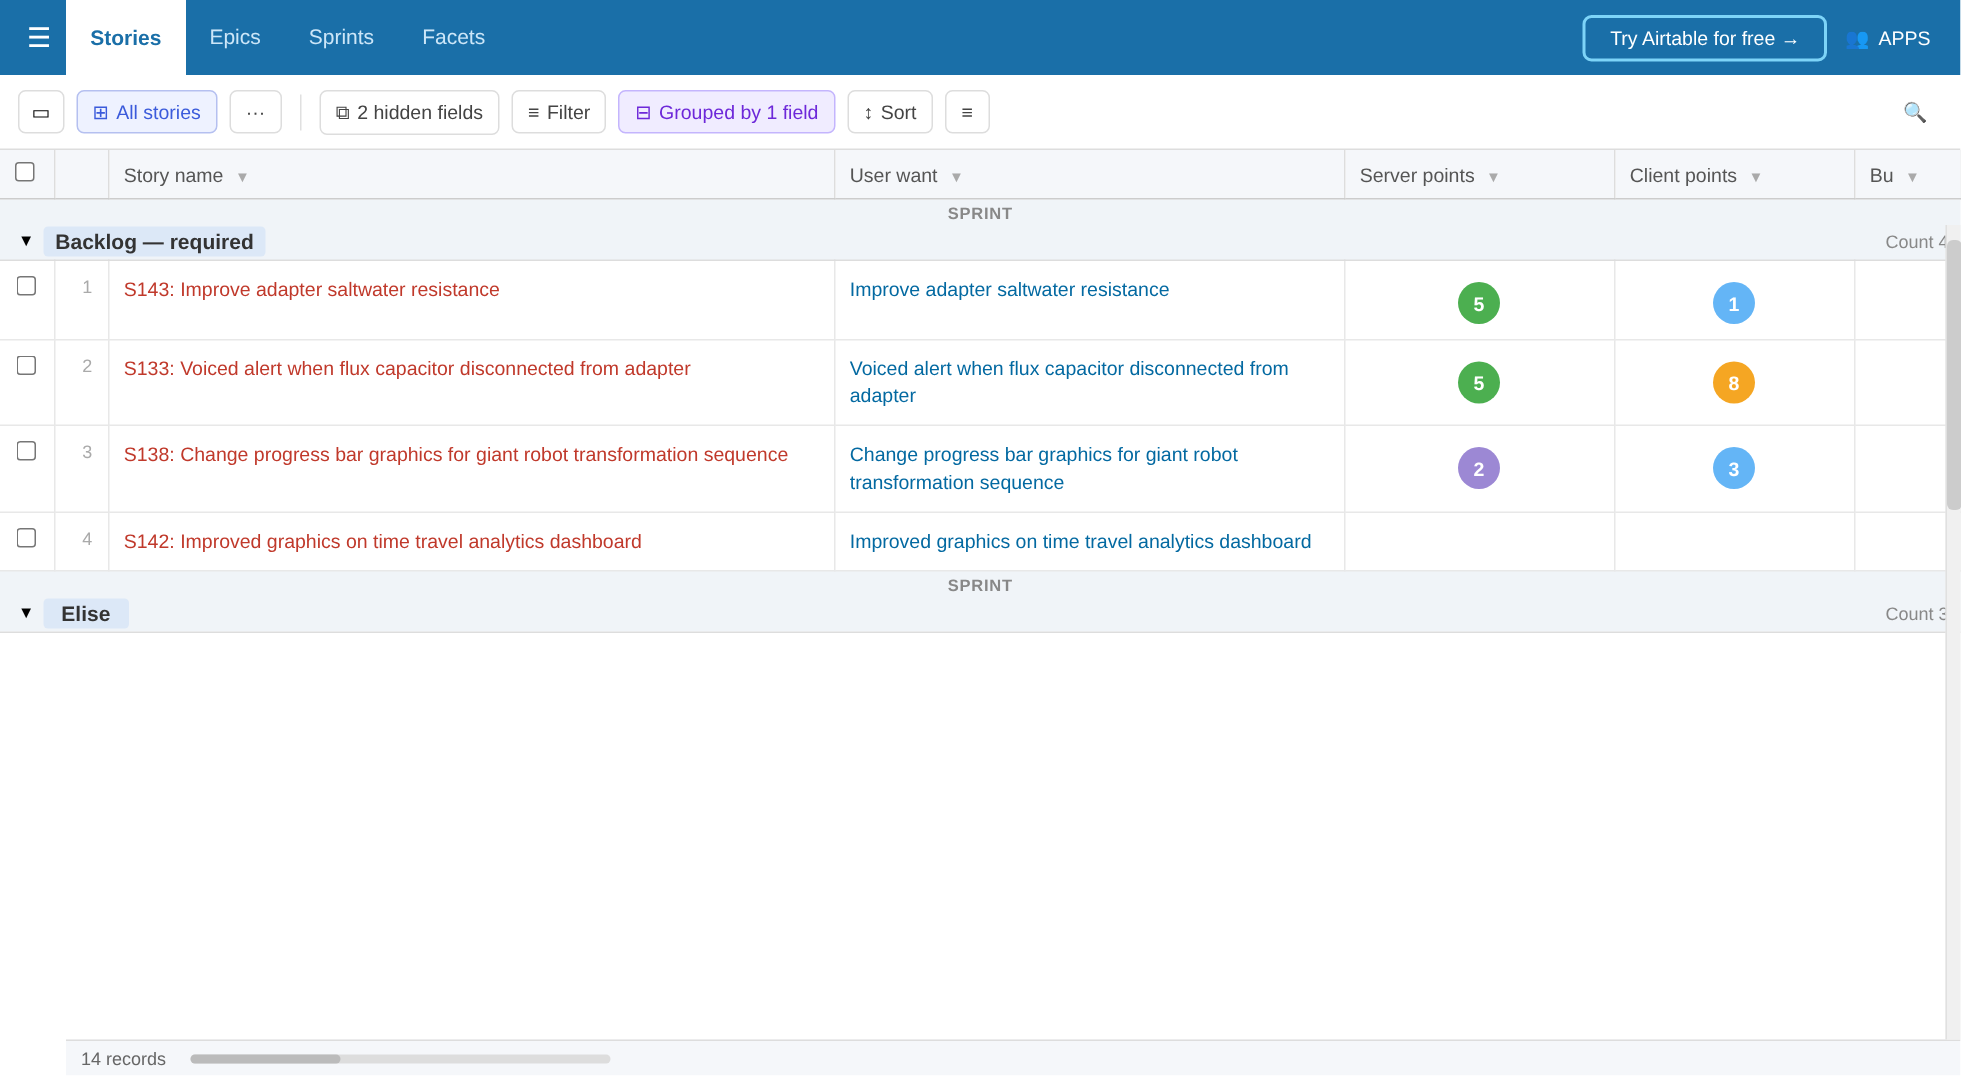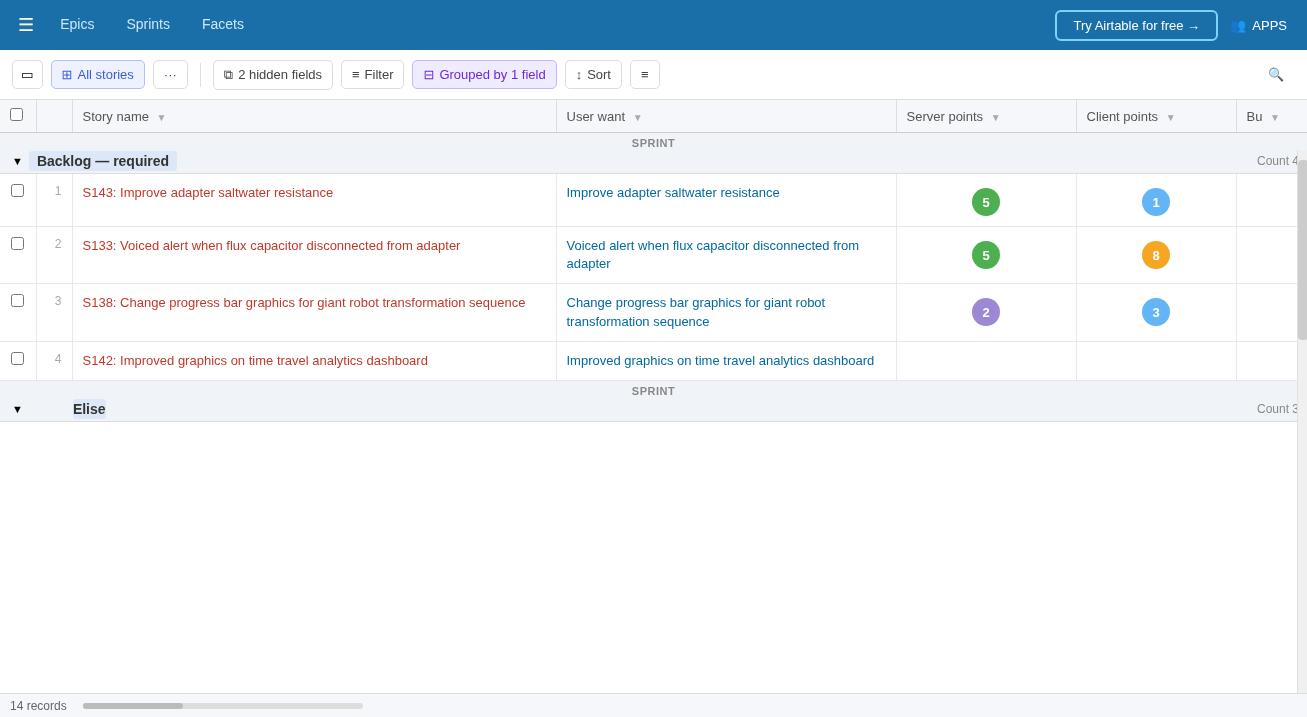--- a/index.html
+++ b/index.html
@@ -62,34 +62,36 @@
     .badge {
       display: inline-flex; align-items: center; justify-content: center;
       width: 28px; height: 28px; border-radius: 50%; font-size: 13px; font-weight: 600; color: #fff;
     }
 
     
     .status-bar {
       height: 24px; background: #f5f7fa; border-top: 1px solid #ddd;
       display: flex; align-items: center; padding: 0 10px; font-size: 12px; color: #666;
       gap: 16px;
+      margin-left: 44px;
     }
     .scrollbar-track { flex: 1; max-width: 280px; height: 6px; background: #ddd; border-radius: 3px; }
     .scrollbar-thumb { width: 100px; height: 6px; background: #bbb; border-radius: 3px; }
 
     .checkbox-cell { text-align: center; vertical-align: middle; }
     input[type=checkbox] { cursor: pointer; }
 
     .header-arrow { font-size: 10px; color: #aaa; margin-left: 4px; }
   </style>
 </head>
 <body>
 
 <div class="top-nav">
   <span class="hamburger">☰</span>
+  <div class="nav-tab active">Stories</div>
   <div class="nav-tab">Epics</div>
   <div class="nav-tab">Sprints</div>
   <div class="nav-tab">Facets</div>
   <div class="nav-spacer"></div>
   <button class="try-btn">Try Airtable for free →</button>
   <div class="apps-btn">
     <span>👥</span>
     <span>APPS</span>
   </div>
 </div>
@@ -242,21 +244,21 @@
       <td class="points-cell"></td>
       <td class="points-cell"></td>
       <td></td>
     </tr>
         <tr class="group-row">
     <td colspan="7" style="background:#f0f4f8; padding:0; border-bottom:1px solid #ddd;">
       <div style="padding:4px 8px 2px 8px;">
         <div style="font-size:11px; font-weight:600; color:#888; text-transform:uppercase; letter-spacing:0.5px; margin-bottom:2px;">SPRINT</div>
         <div style="display:flex; align-items:center; gap:6px; padding-left:4px;">
           <span style="font-size:11px; cursor:pointer;">▼</span>
-          <span style="font-size:14px; font-weight:600; color:#333; background:#dce8f7; padding:2px 0; border-radius:3px;margin-left:44px;">Elise</span>
+          <span style="font-size:14px; font-weight:600; color:#333; background:#dce8f7; padding:2px 12px; border-radius:3px;">Elise</span>
           <span style="margin-left:auto; font-size:12px; color:#888;">Count 3</span>
         </div>
       </div>
     </td>
   </tr>
       </tbody>
   </table>
 
   <div style="position:absolute; right:0; top:50px; width:10px; height:calc(100% - 50px); background:#f0f0f0; border-left:1px solid #e0e0e0;">
     <div style="width:10px; height:180px; background:#ccc; border-radius:4px; margin-top:10px;"></div>

